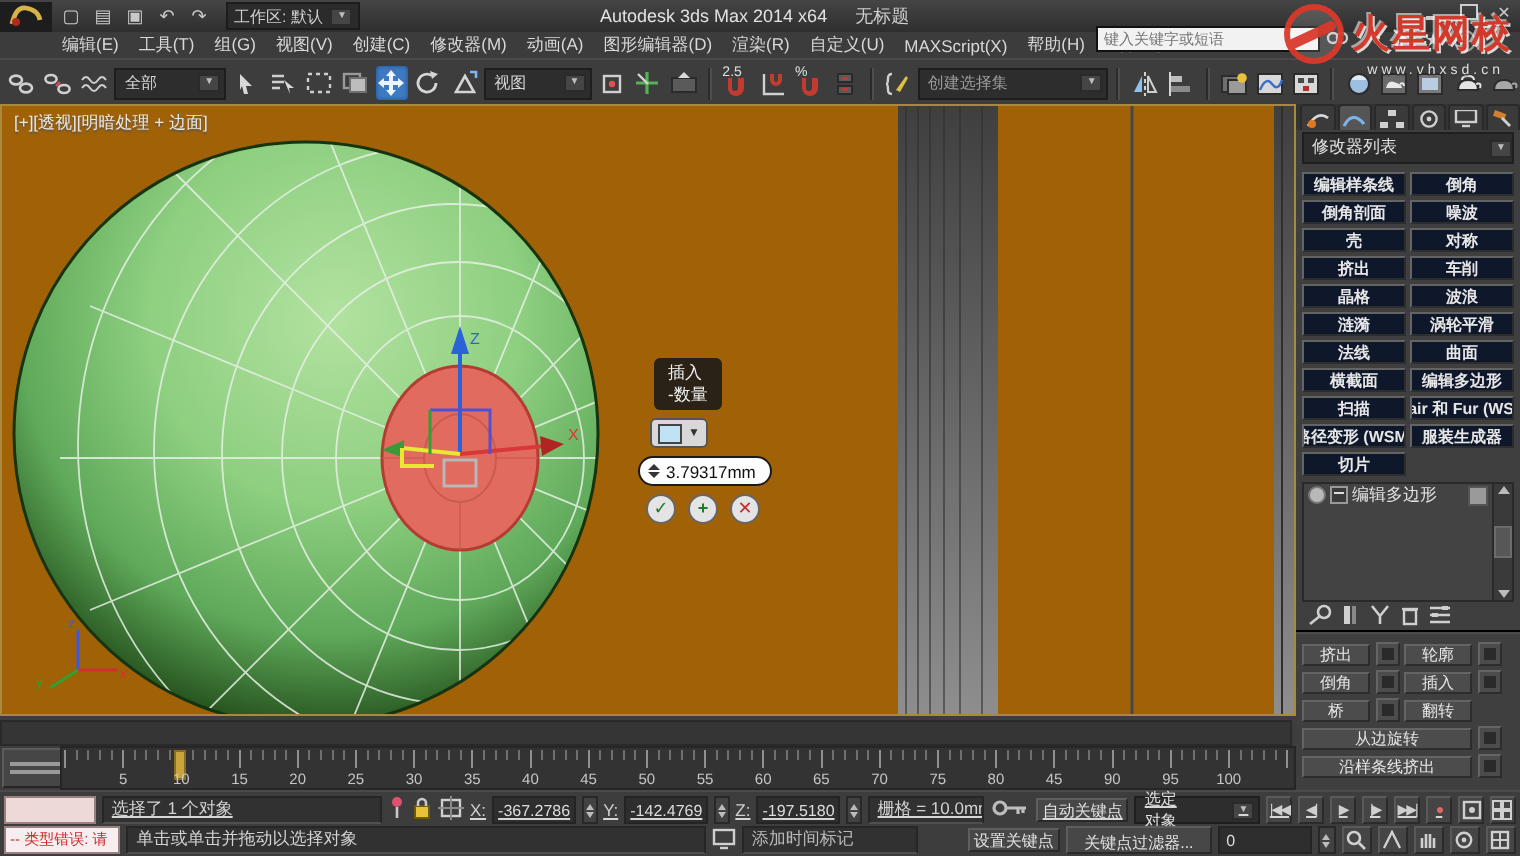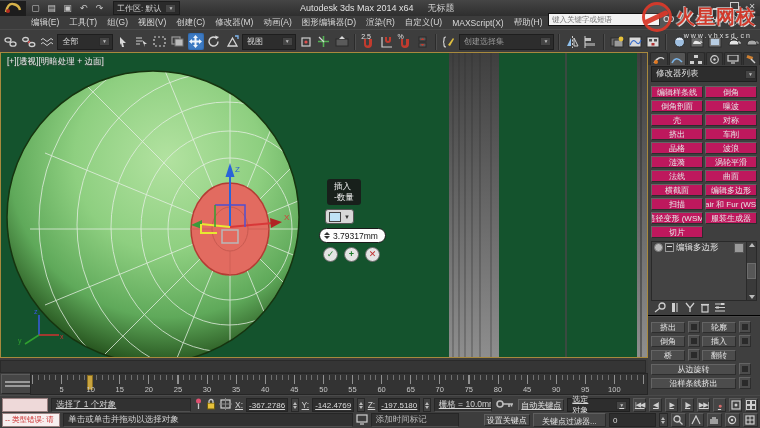--- a/index.html
+++ b/index.html
@@ -28,21 +28,21 @@
   
   .toolbar{position:absolute;top:29px;left:0;right:0;height:23px;background:#3d3d3d;border-top:1px solid #4a4a4a;border-bottom:1px solid #272727;display:flex;align-items:center;gap:2px;padding-left:3px;}
   .ticon{width:17px;height:17px;display:flex;align-items:center;justify-content:center;border-radius:2px;}
   .ticon svg{display:block;}
   .ticon.active{background:#3d7ac2;box-shadow:inset 0 0 2px #1c4f8a;}
   .tsep{width:1px;height:16px;background:#2b2b2b;border-right:1px solid #4e4e4e;margin:0 2px;}
   .tdrop{height:14px;background:#2d2d2d;border:1px solid #1e1e1e;display:flex;align-items:center;justify-content:space-between;font-size:8px;color:#d5d5d5;padding:0 2px 0 4px;gap:3px;}
   .dArr{font-size:6px;color:#bdbdbd;background:#454545;padding:1px 2px;border:1px solid #2a2a2a;line-height:1;}
   .snaptxt{font-size:7px;color:#e0e0e0;position:absolute;top:0;left:1px;}
   
-  .viewport{position:absolute;top:52px;left:0;width:646px;height:304px;border:1px solid #a8893d;background:#14532d;}
+  .viewport{position:absolute;top:52px;left:0;width:646px;height:304px;border:1px solid #a8893d;background:#a16207;}
   .vplabel{position:absolute;top:3px;left:6px;font-size:8.5px;color:#e8e8e8;text-shadow:0 1px 1px #555;z-index:3;}
   
   .caddy{position:absolute;left:318px;top:126px;z-index:4;display:flex;flex-direction:column;align-items:flex-start;gap:4px;}
   .caddy-label{background:rgba(25,25,25,.88);color:#f0f0f0;border-radius:3px;padding:2px 7px 3px 7px;font-size:8.5px;line-height:1.25;margin-left:8px;}
   .caddy-drop{background:#d8d8d8;border:1px solid #555;border-radius:3px;height:13px;display:flex;align-items:center;padding:0 3px;gap:3px;margin-left:6px;color:#333;font-size:6px;}
   .caddy-poly{width:10px;height:8px;border:1px solid #444;background:#bfe3f5;}
   .caddy-value{background:#fdfdfd;border:1.5px solid #1a1a1a;border-radius:8px;height:13px;display:flex;align-items:center;padding:0 7px 0 4px;color:#111;font-size:8.5px;gap:3px;}
   .caddy-btns{display:flex;gap:6px;margin-left:4px;}
   .cbtn{width:13px;height:13px;border-radius:50%;background:#e4e4e4;border:1px solid #666;display:flex;align-items:center;justify-content:center;font-size:9px;font-weight:bold;line-height:1;}
   .cbtn.ok{color:#1d7a2a;} .cbtn.add{color:#1d7a2a;} .cbtn.cancel{color:#c03030;}
@@ -52,21 +52,21 @@
   
   .panel{position:absolute;top:52px;left:648px;width:112px;height:343px;background:#3f3f3f;overflow:hidden;font-size:8.5px;}
   .tabs{height:13px;display:flex;align-items:flex-end;background:#343434;padding-left:2px;gap:1px;}
   .tab{width:16px;height:12px;display:flex;align-items:center;justify-content:center;background:#3a3a3a;border:1px solid #2a2a2a;border-bottom:none;border-radius:2px 2px 0 0;}
   .tab.active{background:#555555;}
   .objrow{height:15px;display:flex;align-items:center;gap:3px;padding:1px 3px;}
   .objname{flex:1;height:12px;background:#565656;border:1px solid #2c2c2c;color:#fff;font-size:8.5px;display:flex;align-items:center;padding:0 3px;}
   .swatch{width:11px;height:11px;border:1px solid #1f1f1f;}
   .modlist{height:14px;margin:1px 3px;background:#2d2d2d;border:1px solid #1f1f1f;display:flex;align-items:center;justify-content:space-between;color:#e0e0e0;padding-left:4px;}
   .modgrid{display:grid;grid-template-columns:1fr 1fr;gap:2px;padding:3px 3px 2px 3px;}
-  .modbtn{height:12px;background:#be185d;border:1px solid;border-color:#646464 #2d2d2d #2d2d2d #646464;color:#e6e6e6;font-size:8px;display:flex;align-items:center;justify-content:center;white-space:nowrap;overflow:hidden;font-family:inherit;}
+  .modbtn{height:12px;background:#0f172a;border:1px solid;border-color:#646464 #2d2d2d #2d2d2d #646464;color:#e6e6e6;font-size:8px;display:flex;align-items:center;justify-content:center;white-space:nowrap;overflow:hidden;font-family:inherit;font-weight:bold;}
   .modbtn:empty{visibility:hidden;}
   .stack{margin:1px 3px;height:58px;background:#434343;border:1px solid #292929;display:flex;}
   .stackrows{flex:1;overflow:hidden;}
   .srow{height:11px;display:flex;align-items:center;gap:2px;padding:0 2px;color:#e2e2e2;}
   .srow.sel{background:#5d7fb2;color:#fff;}
   .bulb{width:7px;height:7px;border-radius:50%;background:#b9b9b9;border:1px solid #777;}
   .minusbox{width:7px;height:7px;border:1px solid #999;position:relative;background:#3a3a3a;}
   .minusbox::after{content:"";position:absolute;left:1px;right:1px;top:2px;border-top:1px solid #ddd;}
   .twig{width:9px;height:5px;border-left:1px solid #8a8a8a;border-bottom:1px solid #8a8a8a;margin-left:5px;}
   .sboxr{width:8px;height:8px;margin-left:auto;background:#9a9a9a;border:1px solid #555;}

